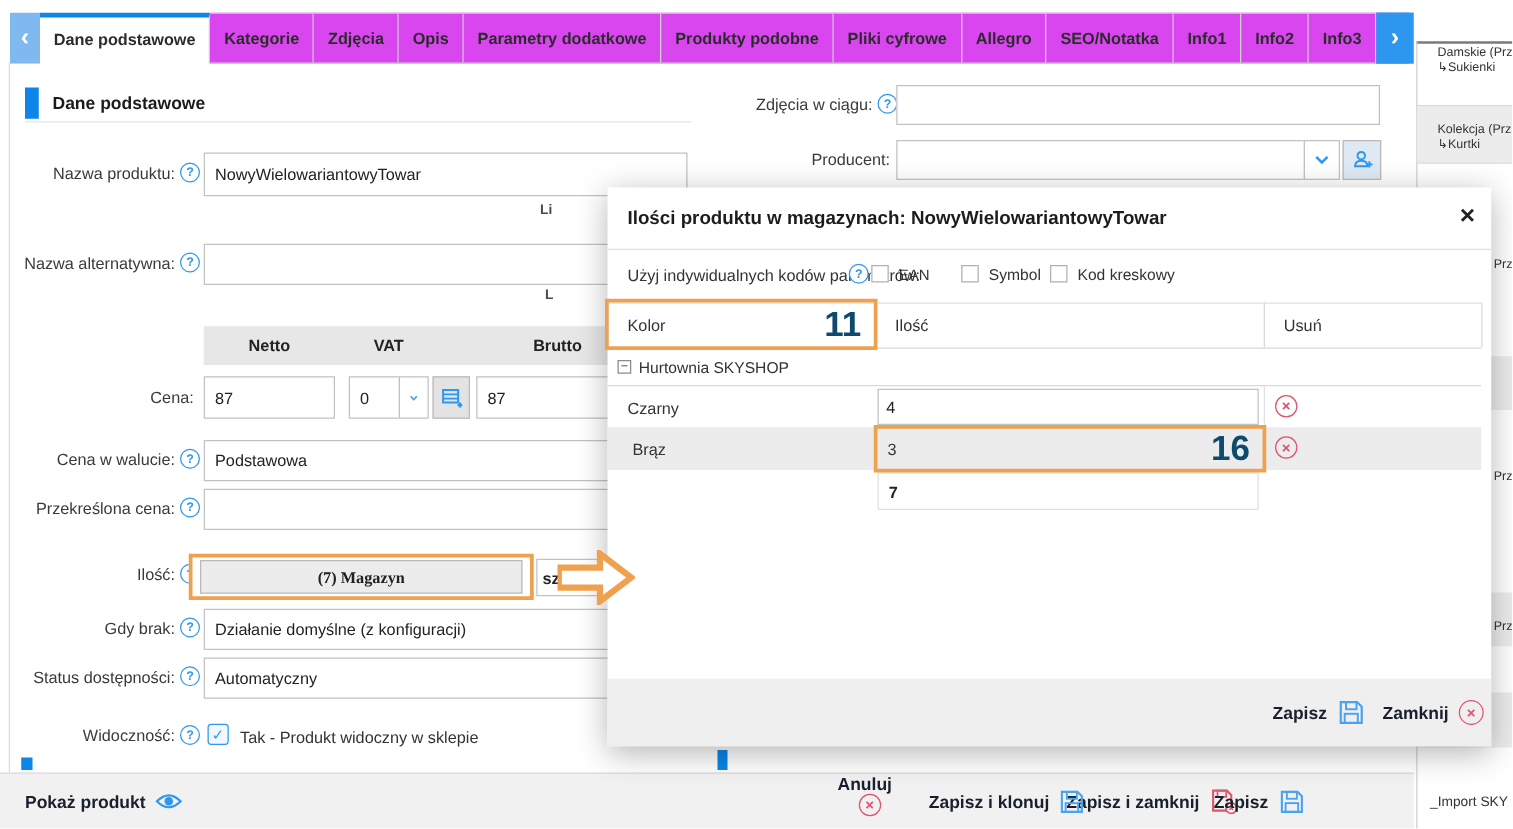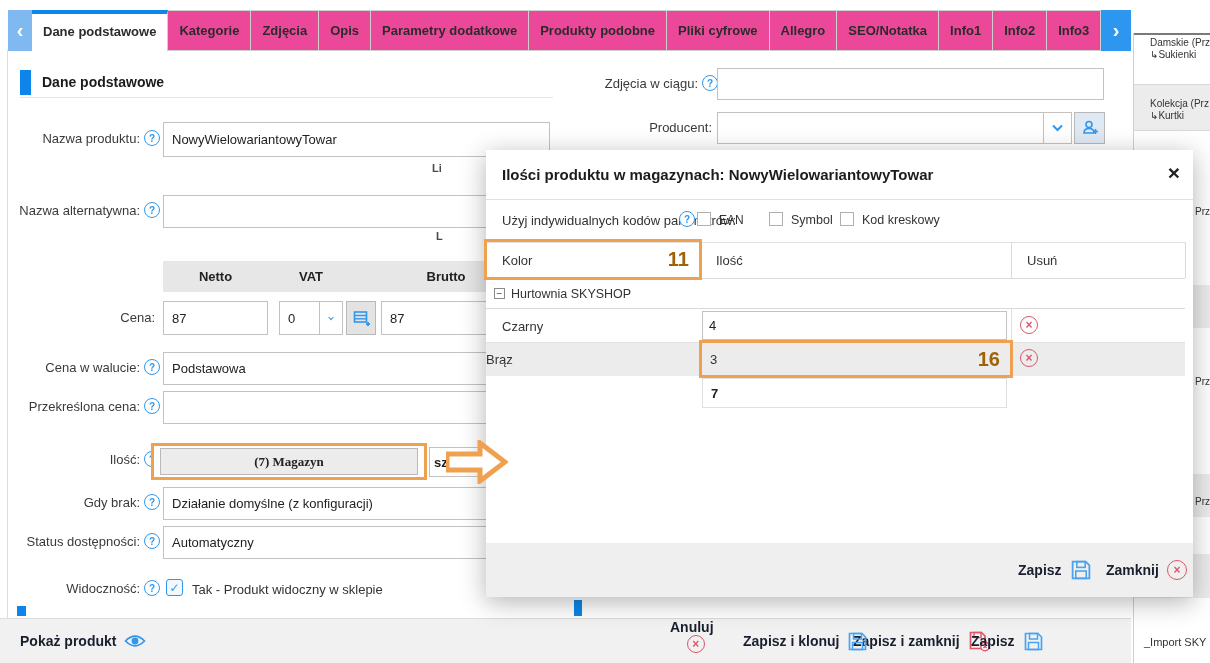--- a/index.html
+++ b/index.html
@@ -7,41 +7,41 @@
          font-family:"Liberation Sans","DejaVu Sans",sans-serif;}
   .abs{position:absolute;}
   
   .tabbar{position:absolute;left:8px;top:10px;width:1119px;height:41px;display:flex;overflow:hidden;}
   .nav-arrow{width:24px;height:41px;display:flex;align-items:center;justify-content:center;
              color:#fff;font-size:20px;font-weight:bold;flex:0 0 auto;cursor:pointer;}
   .nav-prev{background:#7fb9f0;}
   .nav-next{position:absolute;left:1101px;top:10px;width:30px;height:41px;background:#2d97f0;
             display:flex;align-items:center;justify-content:center;color:#fff;font-size:20px;
             font-weight:bold;z-index:3;}
-  .tab{flex:0 0 auto;padding:0 11px;line-height:39px;background:#ec4899;border:1px solid #cfcfcf;
+  .tab{flex:0 0 auto;padding:0 11px;line-height:39px;background:#d946ef;border:1px solid #cfcfcf;
        border-left:none;font-size:13px;font-weight:bold;color:#2b2b2b;white-space:nowrap;cursor:pointer;}
   .tab.active{background:#fff;border-top:4px solid #0d85e9;border-bottom:none;line-height:36px;}
   
   .lbl{position:absolute;font-size:13px;color:#3a3a3a;text-align:right;}
   .help{position:absolute;width:14px;height:14px;border:1.5px solid #2f97ee;border-radius:50%;
         color:#2f97ee;font-size:10px;font-weight:bold;display:flex;align-items:center;
         justify-content:center;background:#fff;}
   .inp{position:absolute;border:1px solid #c2c2c2;background:#fff;font-size:13px;color:#222;
        display:flex;align-items:center;padding:0 8px;box-sizing:border-box;}
   .hint{position:absolute;font-size:11px;font-weight:bold;color:#4a4a4a;}
   .chev{display:flex;align-items:center;justify-content:center;}
   .secbar{position:absolute;background:#0d85e9;}
   .sectitle{position:absolute;font-size:14px;font-weight:bold;color:#1b1b1b;}
   .thdr{position:absolute;background:#e7e7e7;}
   .thdr-cell{position:absolute;font-size:13px;font-weight:bold;color:#222;text-align:center;line-height:31px;}
   .graybtn{position:absolute;background:#ececec;border:1px solid #b9b9b9;display:flex;
            align-items:center;justify-content:center;font-size:13px;font-weight:bold;color:#222;
            box-sizing:border-box;cursor:pointer;font-family:Liberation Serif, serif;}
   .annot{position:absolute;border:3px solid #f0a150;box-sizing:border-box;}
-  .annot-num{font-size:20px;font-weight:bold;color:#a16207;}
+  .annot-num{font-size:28px;font-weight:bold;color:#0c4a6e;}
   .cb{position:absolute;width:14px;height:14px;border:1px solid #b0b0b0;background:#fff;box-sizing:border-box;}
   .cb-blue{position:absolute;width:17px;height:17px;border:1.5px solid #2f97ee;border-radius:3px;
            background:#f2f8ff;color:#2f97ee;font-size:12px;font-weight:bold;display:flex;
            align-items:center;justify-content:center;box-sizing:border-box;}
   .circx{display:inline-flex;width:18px;height:18px;border:1.6px solid #e0556a;border-radius:50%;
          color:#e0556a;font-size:12px;font-weight:bold;align-items:center;justify-content:center;
          box-sizing:border-box;background:transparent;}
   .btnlbl{font-size:14px;font-weight:bold;color:#1a1f2e;white-space:nowrap;}
   
   .modal{position:absolute;left:486px;top:150px;width:707px;height:447px;background:#fff;
@@ -271,21 +271,21 @@
     <div class="colicon" style="left:8px;top:138px;">−</div>
     <div class="m-txt" style="left:25px;top:137px;font-size:12.5px;">Hurtownia SKYSHOP</div>
     <div class="m-hline" style="top:158px;width:699px;background:#d9d9d9;"></div>
 
     <div class="m-txt" style="left:16px;top:169px;">Czarny</div>
     <div class="inp" style="left:216px;top:161px;width:305px;height:29px;padding:0 6px;">4</div>
     <div class="abs circx" style="left:534px;top:166px;">×</div>
     <div class="m-hline" style="top:192px;width:699px;background:#e2e2e2;"></div>
 
     <div class="abs" style="left:0;top:193px;width:699px;height:33px;background:#ececec;"></div>
-    <div class="m-txt" style="left:0;top:202px;text-align:right;">Brąz</div>
+    <div class="m-txt" style="left:20px;top:202px;text-align:right;">Brąz</div>
     <div class="abs circx" style="left:534px;top:199px;">×</div>
 
     <div class="annot" style="left:213px;top:190px;width:314px;height:38px;display:flex;align-items:center;z-index:12;">
       <span class="m-txt" style="position:static;margin-left:8px;flex:1;">3</span>
       <span class="annot-num" style="margin-right:10px;">16</span>
     </div>
     <div class="vline" style="left:525px;top:159px;height:67px;background:#e0e0e0;"></div>
 
     <div class="inp" style="left:216px;top:228px;width:305px;height:30px;padding:0 8px;font-weight:bold;border-color:#e0e0e0;">7</div>
 

